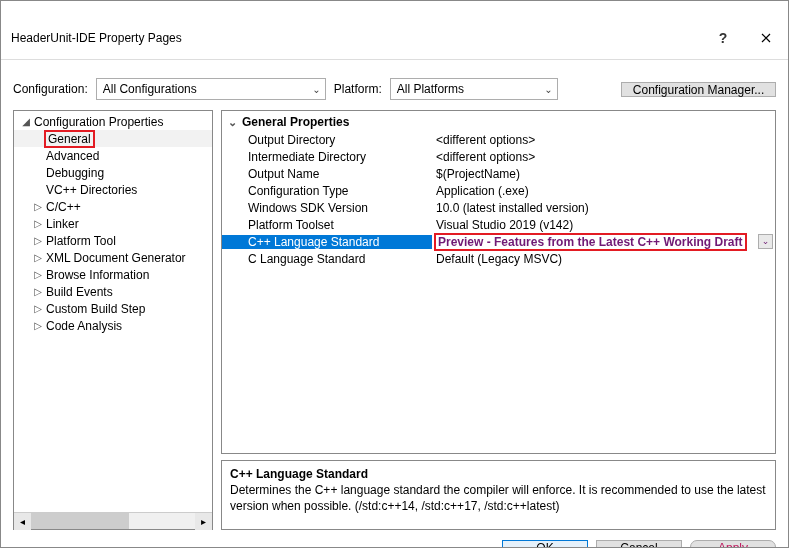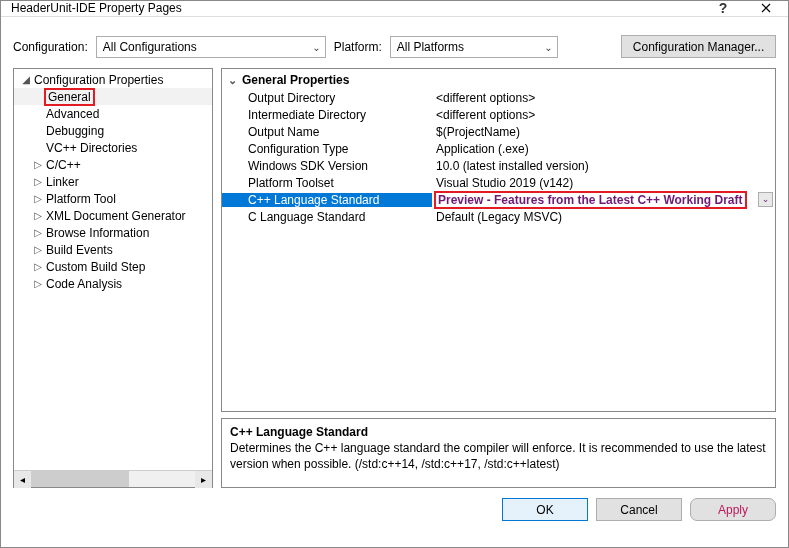--- a/index.html
+++ b/index.html
@@ -10,23 +10,24 @@
     background: #fff;
     color: #000;
     width: 789px;
     height: 548px;
     overflow: hidden;
     border: 1px solid #888;
   }
   .titlebar {
     display: flex;
     align-items: center;
-    height: 16px;
+    height: 42px;
     padding: 0 0 1px 10px;
     border-bottom: 1px solid #ddd;
+    margin-top: 17px;
   }
   .titlebar .title { flex: 1; font-size: 12px; }
   .titlebar .tb-btn {
     width: 45px; height: 30px;
     display: flex; align-items: center; justify-content: center;
     font-size: 14px; color: #333;
   }
   .titlebar .tb-btn.help { width: 40px; font-weight: bold; }
   .config-row {
     display: flex;
@@ -43,23 +44,23 @@
     display: flex; align-items: center;
     padding: 0 18px 0 6px;
   }
   .combo .chev {
     position: absolute; right: 4px; top: 50%; transform: translateY(-50%);
     font-size: 10px; color: #444;
   }
   .btn {
     border: 1px solid #adadad;
     background: #e1e1e1;
-    height: 23px;
+    height: 15px;
     padding: 0 14px;
-    display: flex; align-items: center; justify-content: center;
+    display: flex; align-items: flex-start; justify-content: center;
     white-space: nowrap;
   }
   .btn.disabled { color: #be185d; border-radius: 7px; }
   .main {
     display: flex;
     padding: 0 12px;
     gap: 8px;
     height: 420px;
   }
   

